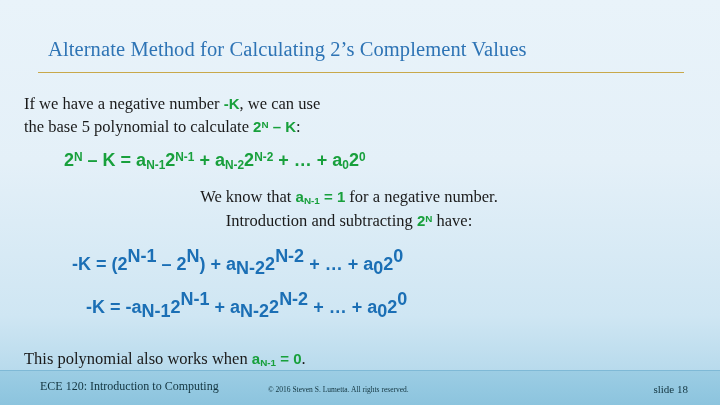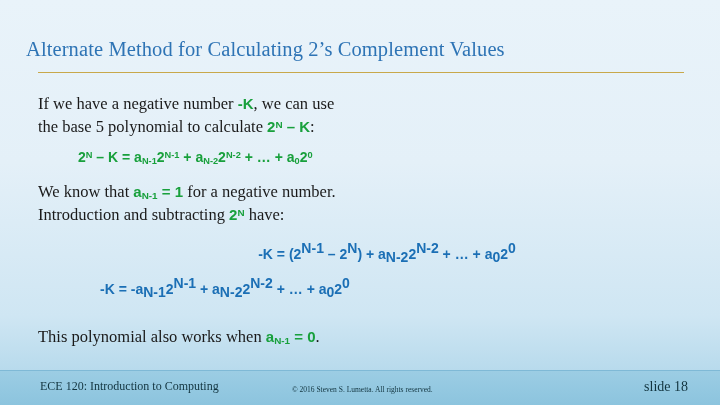--- a/index.html
+++ b/index.html
@@ -15,61 +15,61 @@
   #slide {
     position: relative;
     width: 720px;
     height: 405px;
     box-sizing: border-box;
     background: linear-gradient(to bottom, #e9f3fa 0%, #e4f0f8 40%, #cfe6f3 78%, #a9d3e8 100%);
     overflow: hidden;
   }
   #title {
     position: absolute;
-    left: 26px;
+    left: 48px;
     top: 38px;
     width: 646px;
     font-size: 20.5px;
     color: #2e74b5;
     font-family: "Liberation Serif", serif;
     letter-spacing: 0.1px;
     white-space: nowrap;
   }
   #title-rule {
     position: absolute;
     left: 38px;
     top: 72px;
     width: 646px;
     height: 1px;
     background: #c8a84b;
   }
   #body {
     position: absolute;
-    left: 38px;
+    left: 24px;
     top: 92px;
     width: 650px;
     font-size: 16.5px;
     color: #1a1a1a;
     line-height: 1.42;
   }
   .para {
     margin: 0 0 2px 0;
   }
   .line {
     white-space: nowrap;
   }
   .eq {
     white-space: nowrap;
     font-family: "Liberation Sans", sans-serif;
     font-weight: bold;
     color: #18a03c;
-    font-size: 14px;
+    font-size: 18px;
   }
   .eq-indent1 { margin: 9px 0 10px 40px; }
-  .eq-indent2 { margin: 12px 0 6px 48px; text-align: center; }
+  .eq-indent2 { margin: 12px 0 6px 48px; }
   .eq-indent3 { margin: 6px 0 4px 62px; }
   .gr {
     color: #18a03c;
     font-family: "Liberation Sans", sans-serif;
     font-weight: bold;
     font-size: 15px;
   }
   .bl {
     color: #1b6fb5;
     font-family: "Liberation Sans", sans-serif;
@@ -78,21 +78,21 @@
   }
   .eq .bl, .eq .gr { font-size: inherit; }
   sub {
     font-size: 0.66em;
     vertical-align: -0.22em;
   }
   sup {
     font-size: 0.66em;
     vertical-align: 0.42em;
   }
-  #p2 { margin-top: 12px; }
+  #p2 { margin-top: 12px; text-align: center; }
   #p3 { margin-top: 23px; }
   #footer-bar {
     position: absolute;
     left: 0;
     bottom: 0;
     width: 720px;
     height: 34px;
     background: linear-gradient(to bottom, #9ccde4 0%, #8cc4de 100%);
     border-top: 1px solid #7fb9d6;
   }
@@ -104,27 +104,26 @@
     color: #12343f;
     font-family: "Liberation Serif", serif;
   }
   #footer-center {
     position: absolute;
     left: 268px;
     bottom: 11px;
     font-size: 7.5px;
     color: #12343f;
     font-family: "Liberation Serif", serif;
-    margin-left: 24px;
   }
   #footer-right {
     position: absolute;
     right: 32px;
     bottom: 10px;
-    font-size: 14px;
+    font-size: 11px;
     color: #12343f;
     font-family: "Liberation Serif", serif;
   }
 </style>
 </head>
 <body>
 
 <div id="slide">
 
   <div id="title">Alternate Method for Calculating 2’s Complement Values</div>

